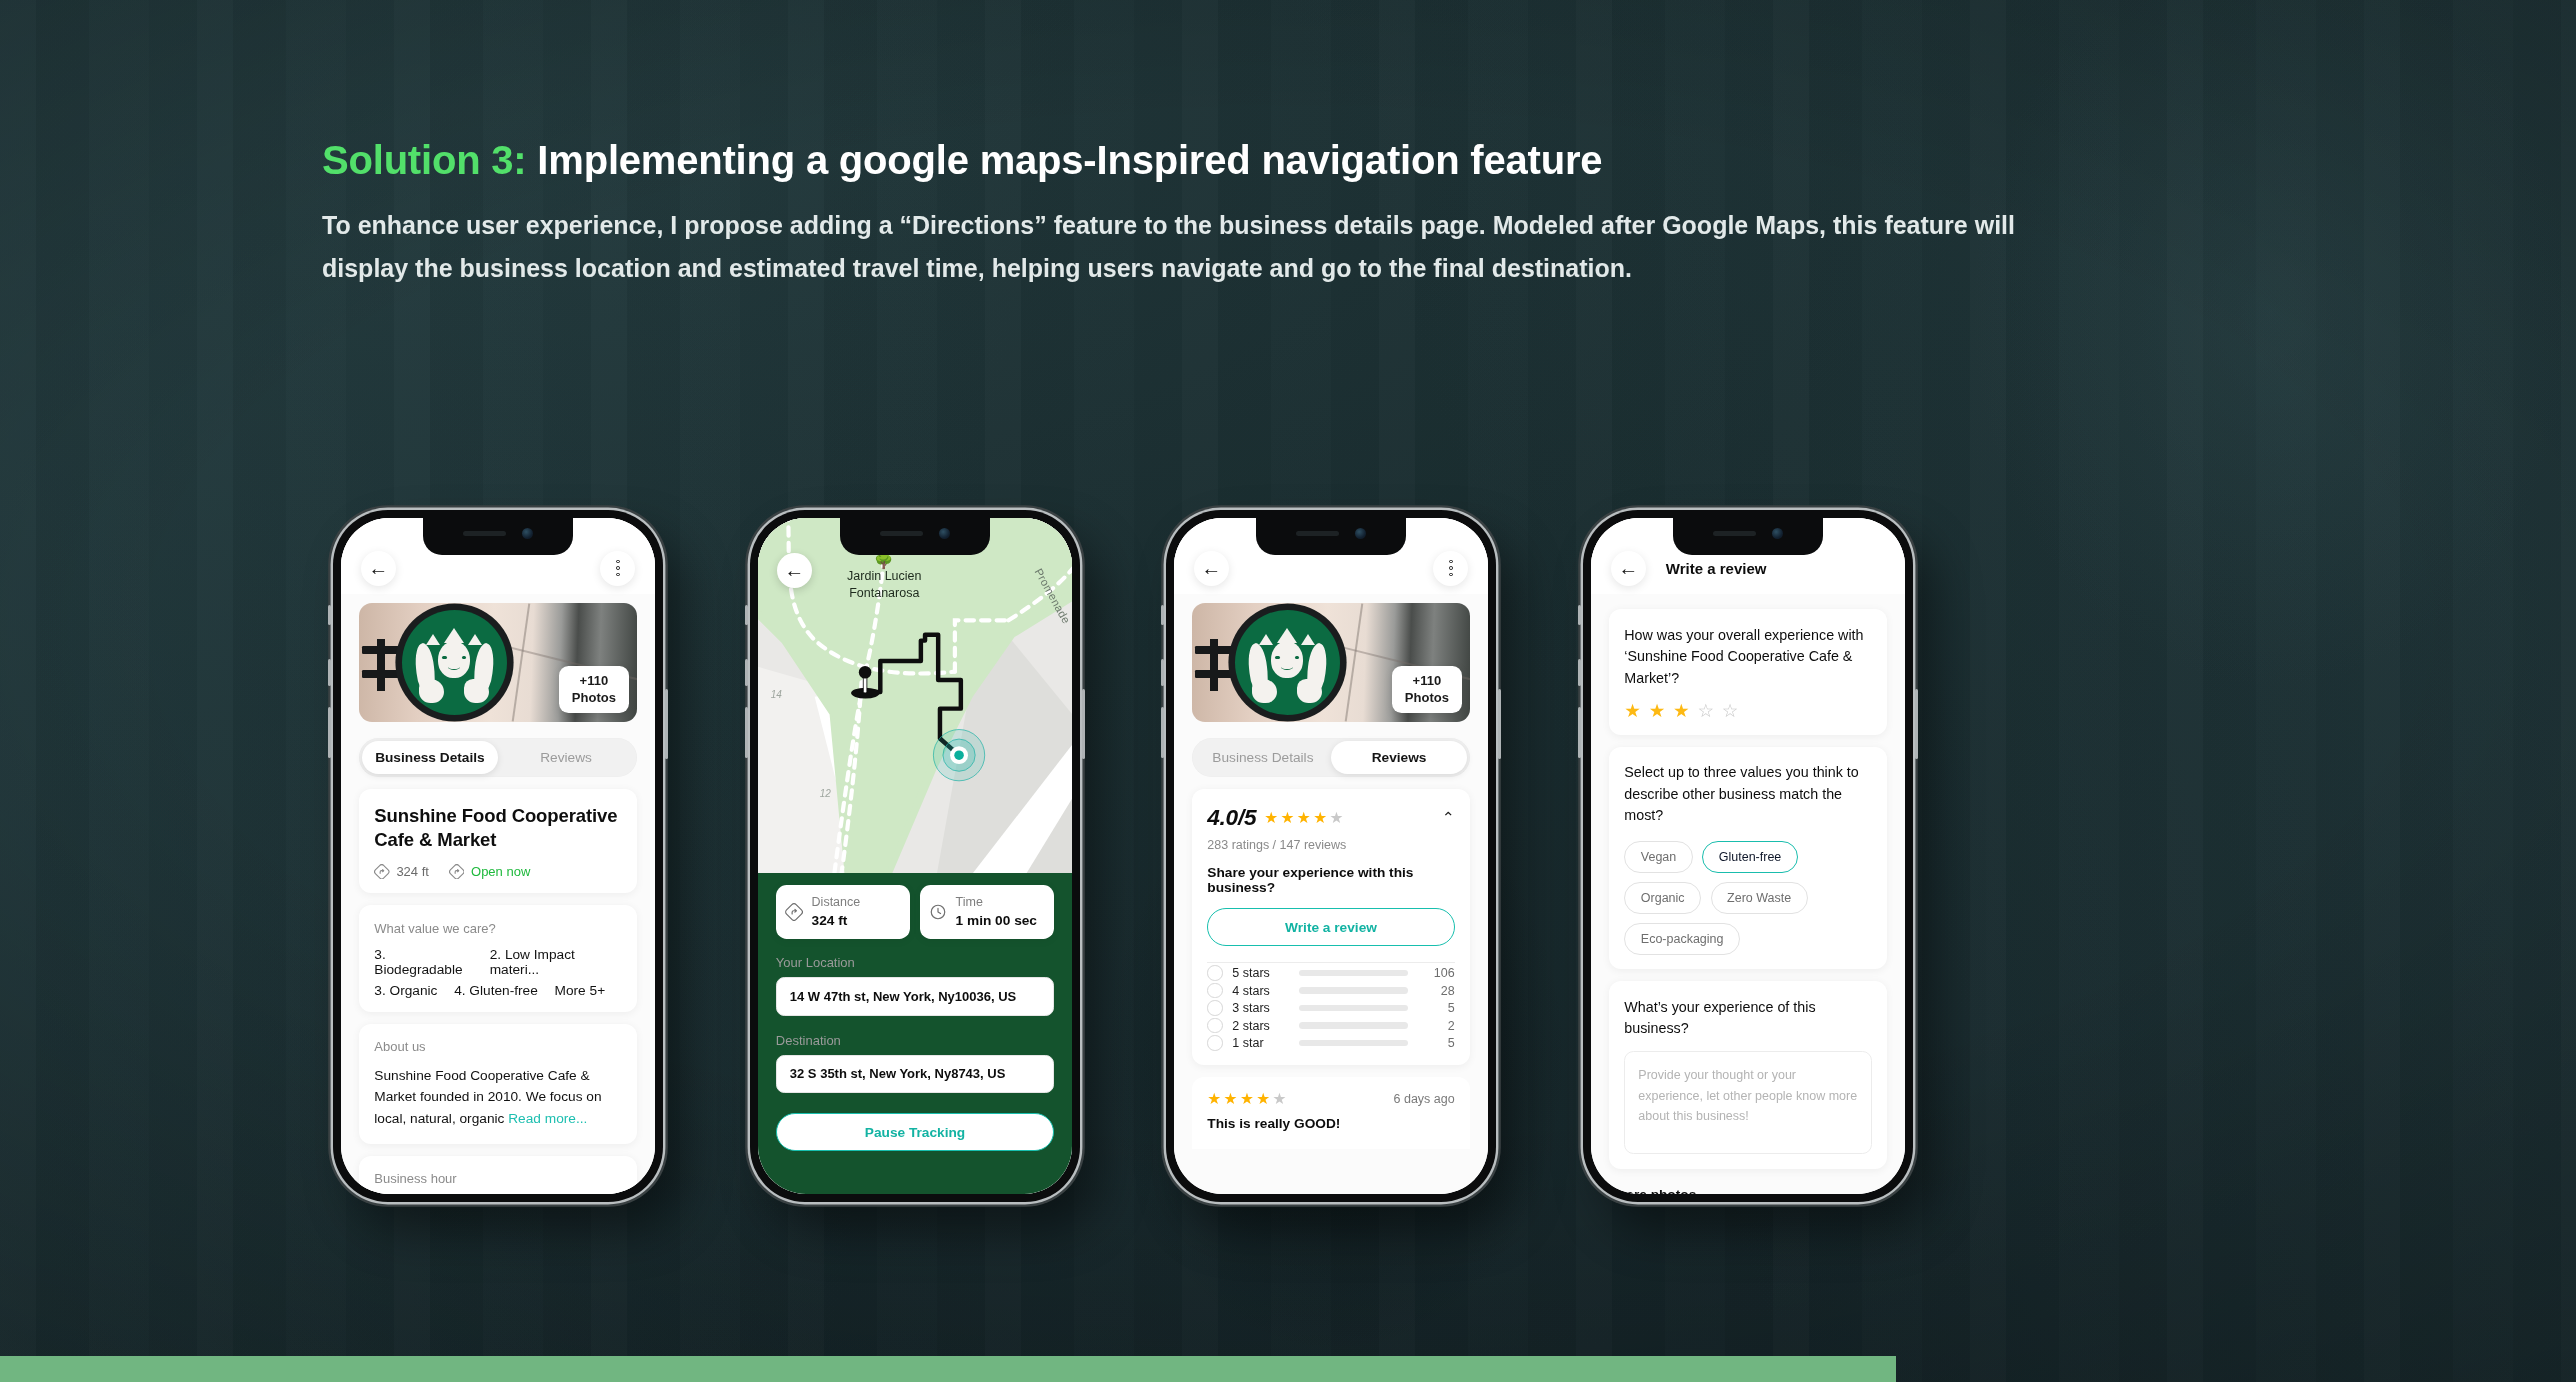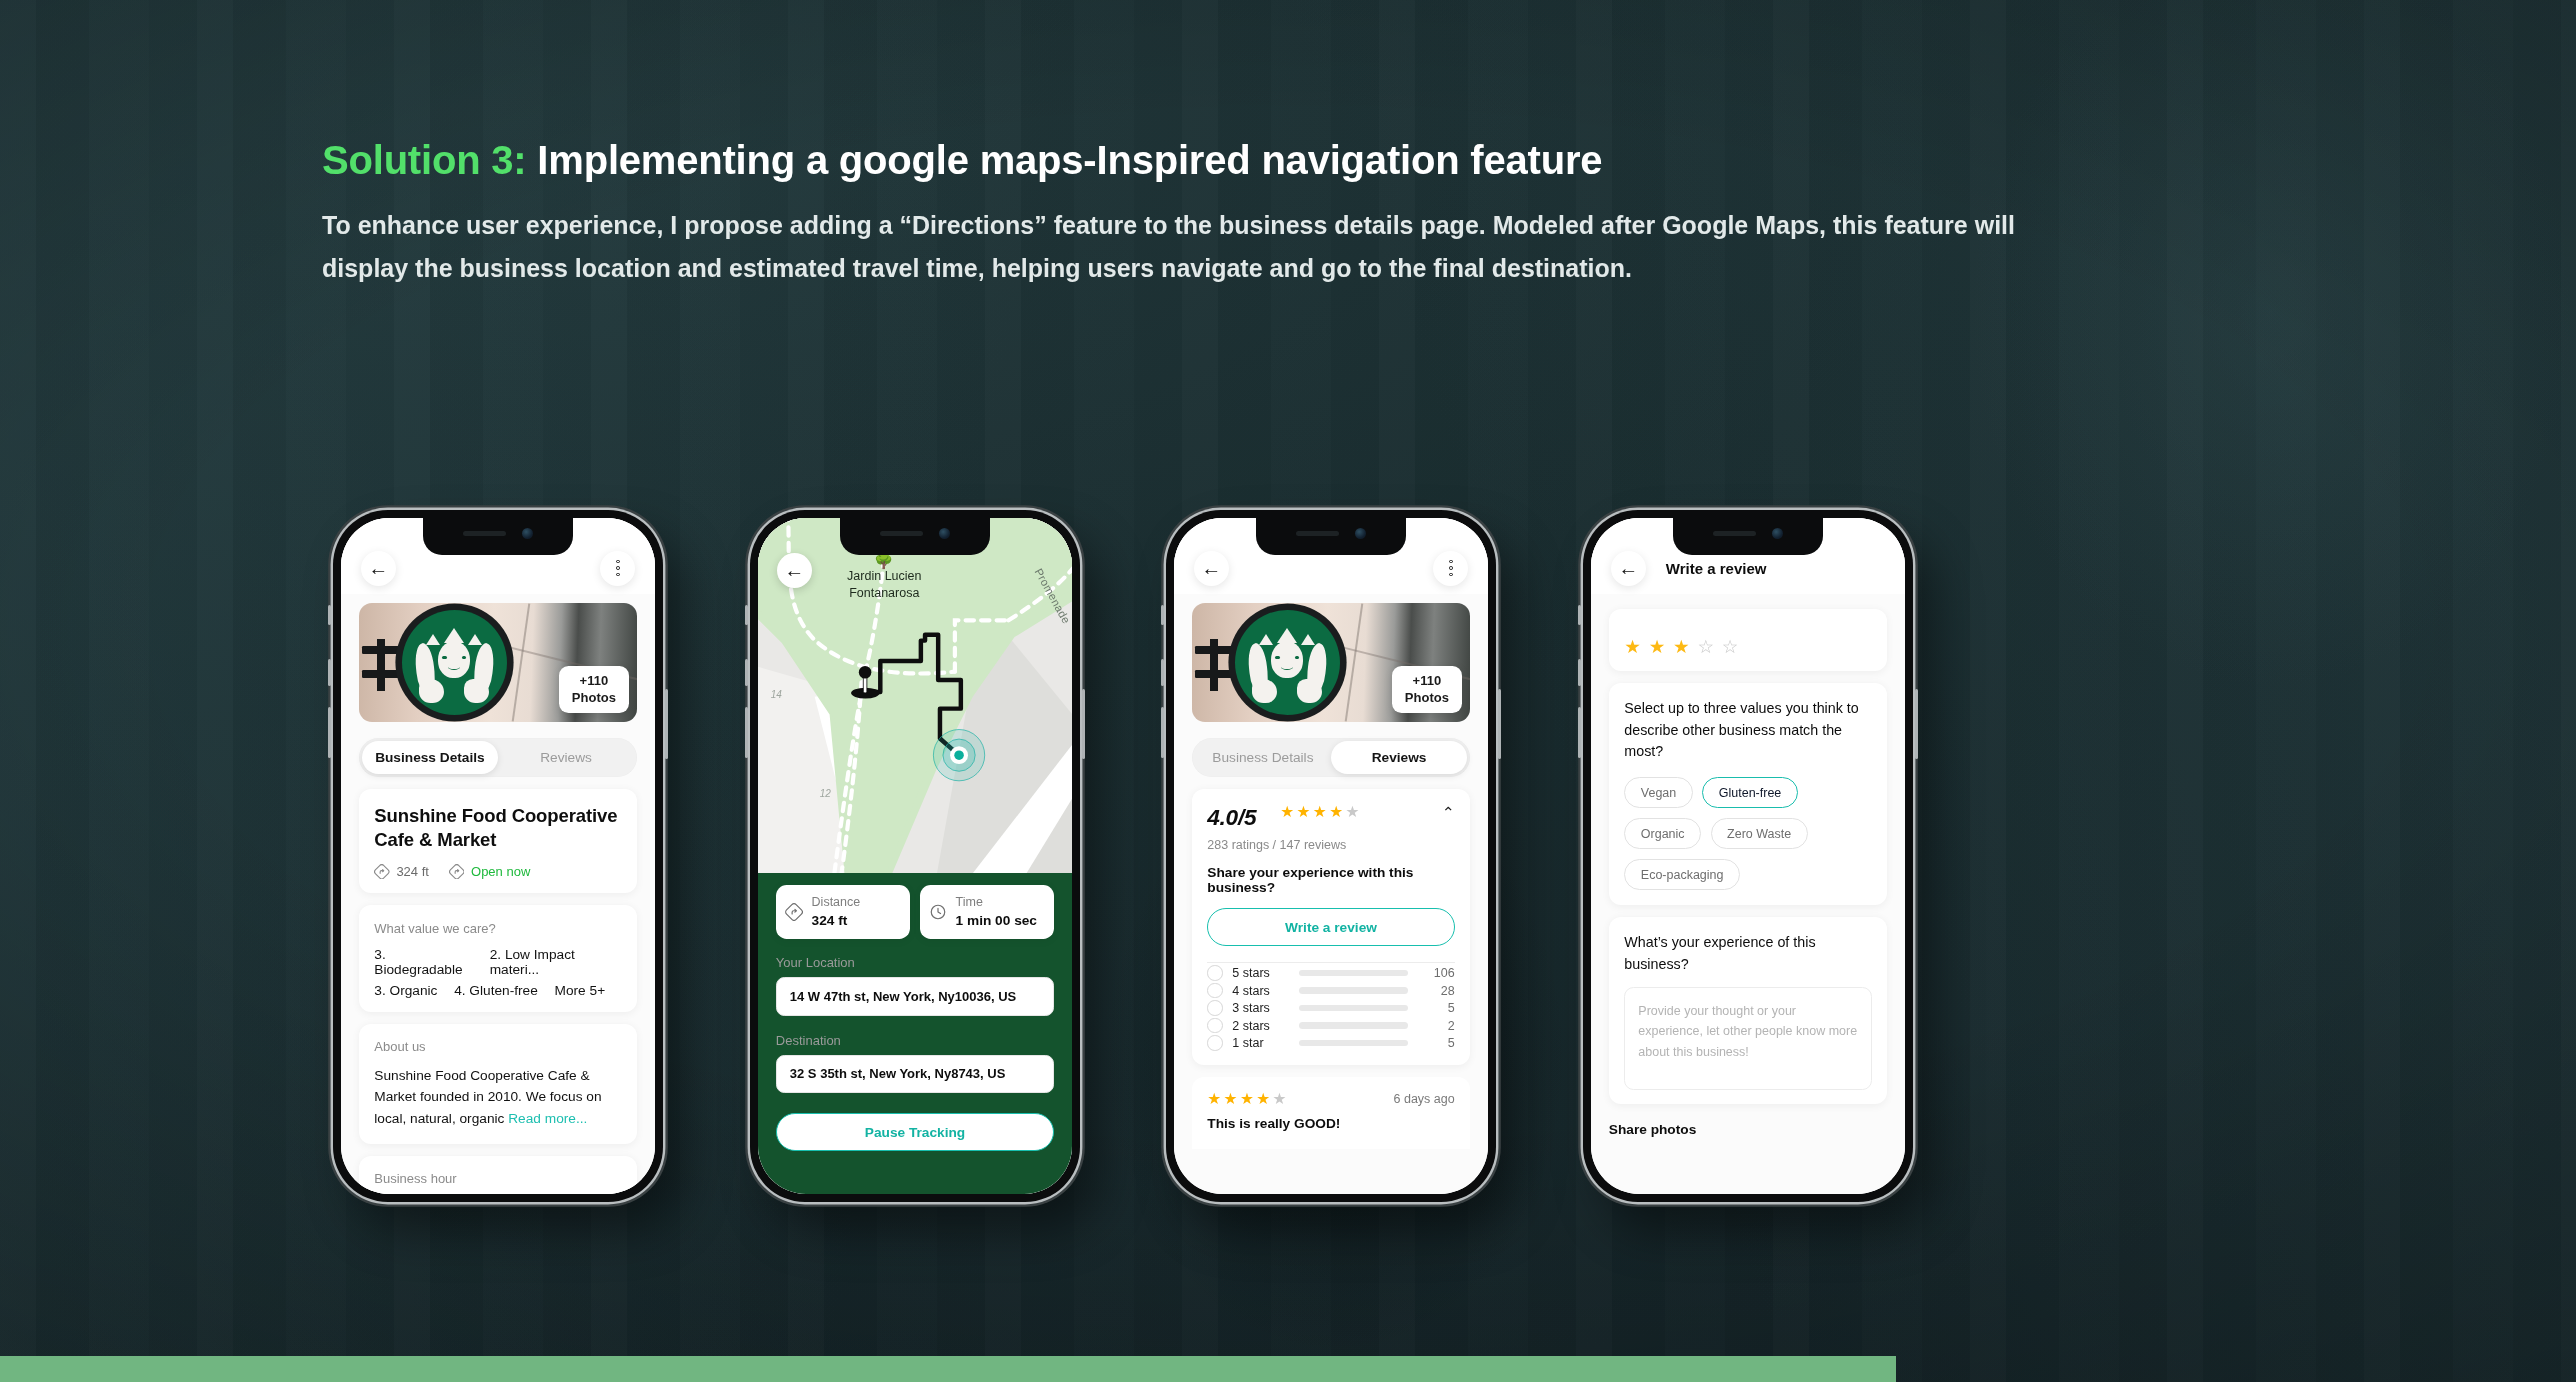--- a/index.html
+++ b/index.html
@@ -251,21 +251,21 @@
     border:1px solid #e6e6e6; border-radius:8.3px; padding:10.7px 13px;
     font-size:13px; color:#0d0d0d; font-weight:600; background:#fff;
   }
   .btn-outline {
     margin-top:20px; border:1.2px solid #17bfae; border-radius:20px;
     height:38px; display:flex; align-items:center; justify-content:center;
     font-size:13.7px; font-weight:700; color:#13b3a3; background:#fff;
   }
 
   
-  .rating-head { display:flex; align-items:flex-start; gap:24px; }
+  .rating-head { display:flex; align-items:center; gap:8px; }
   .rating-num { font-size:22.7px; font-weight:800; font-style:italic; color:#0d0d0d; letter-spacing:-0.3px; }
   .stars { display:flex; gap:2.4px; }
   .star { font-size:15.5px; line-height:1; color:#ffb300; }
   .star.off { color:#c9c9c9; }
   .chev { margin-left:auto; font-size:15.5px; color:#1a1a1a; }
   .rating-sub { font-size:12.5px; color:#8a8a8a; margin-top:7.2px; }
   .share-q { font-size:13.7px; font-weight:700; color:#0d0d0d; margin-top:13px; }
   .divider { height:1px; background:#ececec; margin:15.5px 0 2.4px 0; }
   .bar-row { display:flex; align-items:center; gap:9.5px; margin-top:2px; }
   .radio { width:15.5px; height:15.5px; border-radius:50%; border:1.1px solid #d7d7d7; flex:none; }
@@ -657,20 +657,21 @@
       <div class="app">
 
         <div class="topbar titled">
           <div class="circbtn">
             <span class="arrowglyph">←</span>
           </div>
           <div class="tb-title">Write a review</div>
         </div>
 
         <div class="card" style="margin-top:15.5px;">
+          <div class="q-txt">How was your overall experience with ‘Sunshine Food Cooperative Cafe &amp; Market’?</div>
           <div class="bigstars">
             <span class="bigstar">★</span>
             <span class="bigstar">★</span>
             <span class="bigstar">★</span>
             <span class="bigstar off">☆</span>
             <span class="bigstar off">☆</span>
           </div>
         </div>
 
         <div class="card">

